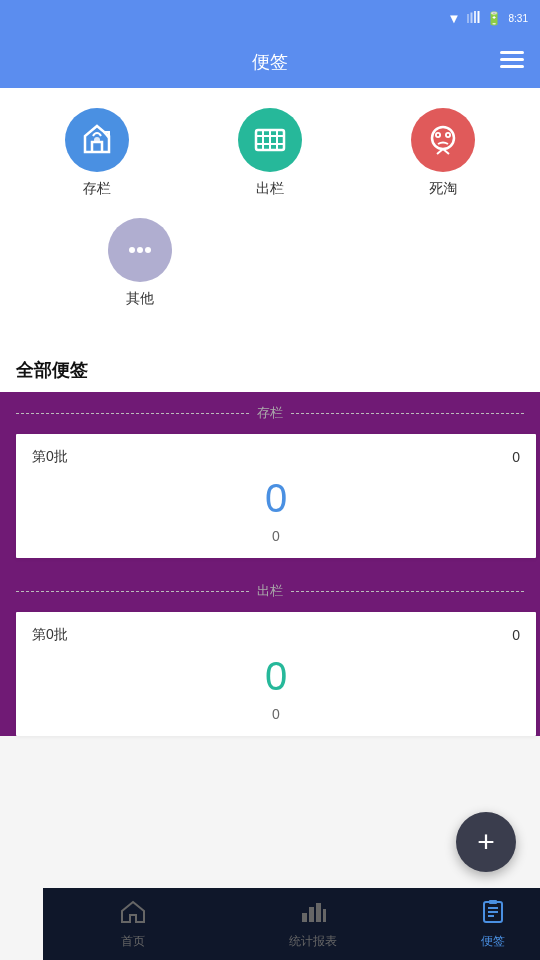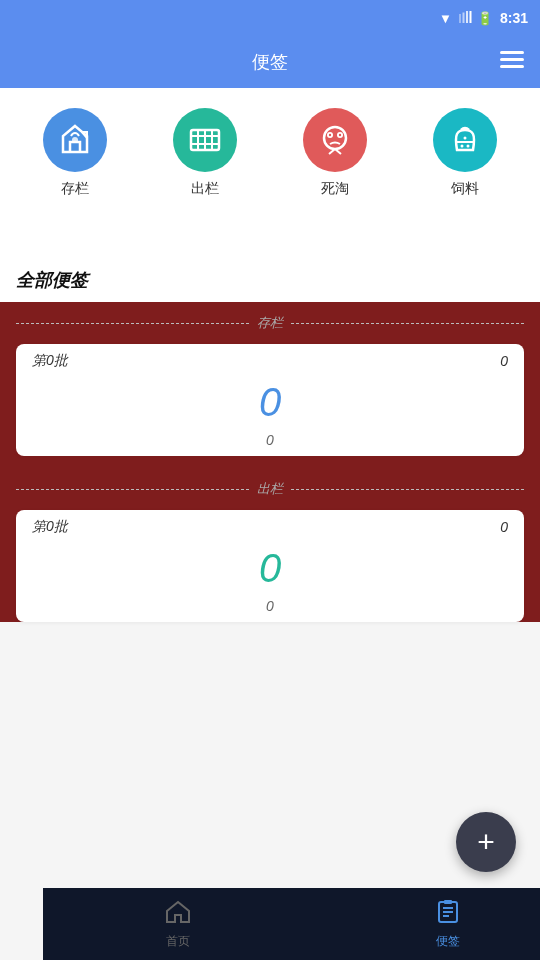--- a/index.html
+++ b/index.html
@@ -18,22 +18,22 @@
       background: #5b8def;
       height: 36px;
       display: flex;
       align-items: center;
       justify-content: flex-end;
       padding: 0 12px;
       gap: 6px;
     }
     .status-bar .time {
       color: white;
-      font-size: 14px;
-      font-weight: 700;
+      font-size: 10px;
+      font-weight: 400;
     }
     .status-icon {
       color: white;
       font-size: 13px;
     }
 
     
     .header {
       background: #5b8def;
       height: 52px;
@@ -123,23 +123,23 @@
       border-top: 1px dashed #bbb;
     }
     .sep-text {
       color: #aaa;
       font-size: 13px;
     }
 
     
     .note-card {
       background: white;
-      border-radius: 8px;
-      margin: 0 16px 12px 16px;
-      padding: 8px 16px;
+      border-radius: 1px;
+      margin: 0 4px 12px 16px;
+      padding: 14px 16px;
       box-shadow: 0 1px 4px rgba(0,0,0,0.06);
     }
     .card-header {
       display: flex;
       justify-content: space-between;
       align-items: center;
       margin-bottom: 12px;
     }
     .card-batch {
       font-size: 14px;
@@ -296,42 +296,39 @@
           <circle cx="23" cy="13" r="3" fill="white"></circle>
           <circle cx="13" cy="13" r="1.2" fill="#e05a5a"></circle>
           <circle cx="23" cy="13" r="1.2" fill="#e05a5a"></circle>
           <path d="M13 22 Q18 19 23 22" fill="none" stroke="white" stroke-width="2"></path>
           <line x1="18" y1="27" x2="12" y2="32" stroke="white" stroke-width="2"></line>
           <line x1="18" y1="27" x2="24" y2="32" stroke="white" stroke-width="2"></line>
         </svg>
       </div>
       <span class="icon-label">死淘</span>
     </div>
+  </div>
+
+  <div class="icons-row">
     <div class="icon-item">
-      <div class="icon-circle icon-cyan">
+      <div class="icon-circle icon-lavender">
         <svg class="icon-svg" viewBox="0 0 36 36">
-          <path d="M10 28 C10 28 8 16 10 12 Q12 8 18 8 Q24 8 26 12 C28 16 26 28 26 28 Z" fill="none" stroke="white" stroke-width="2.5"></path>
-          <path d="M14 8 Q18 4 22 8" fill="none" stroke="white" stroke-width="2.5"></path>
-          <line x1="10" y1="20" x2="26" y2="20" stroke="white" stroke-width="2"></line>
-          <circle cx="15" cy="24" r="1.5" fill="white"></circle>
-          <circle cx="21" cy="24" r="1.5" fill="white"></circle>
-          <circle cx="18" cy="16" r="1.5" fill="white"></circle>
+          <circle cx="10" cy="18" r="3" fill="white"></circle>
+          <circle cx="18" cy="18" r="3" fill="white"></circle>
+          <circle cx="26" cy="18" r="3" fill="white"></circle>
         </svg>
       </div>
-      <span class="icon-label">饲料</span>
-    </div>
-  </div>
-
-  <div class="icons-row">
+      <span class="icon-label">其他</span>
+    </div>
 
     <div style="width:64px;"></div>
   </div>
 </div>
 
-<div style="background:#7f1d1d;font-style:italic;">
+<div style="background:#701a75;">
   <div class="all-notes-header">
     <span>全部便签</span>
   </div>
 
   <div class="category-sep">
     <hr class="sep-line">
     <span class="sep-text">存栏</span>
     <hr class="sep-line">
   </div>
 
@@ -365,20 +362,31 @@
 </div>
 
 <div class="bottom-nav">
   <div class="nav-item">
     <span class="nav-icon">
       <svg width="26" height="24" viewBox="0 0 26 24" fill="none">
         <path d="M13 3 L24 12 L24 23 L16 23 L16 16 L10 16 L10 23 L2 23 L2 12 Z" stroke="#666" stroke-width="2" fill="none"></path>
       </svg>
     </span>
     <span class="nav-label">首页</span>
+  </div>
+  <div class="nav-item">
+    <span class="nav-icon">
+      <svg width="26" height="24" viewBox="0 0 26 24" fill="none">
+        <rect x="2" y="14" width="5" height="9" fill="#666"></rect>
+        <rect x="9" y="8" width="5" height="15" fill="#666"></rect>
+        <rect x="16" y="4" width="5" height="19" fill="#666"></rect>
+        <rect x="23" y="10" width="3" height="13" fill="#666"></rect>
+      </svg>
+    </span>
+    <span class="nav-label">统计报表</span>
   </div>
   <div class="nav-item">
     <span class="nav-icon active">
       <svg width="26" height="24" viewBox="0 0 26 24" fill="none">
         <rect x="4" y="3" width="18" height="20" rx="2" stroke="#4a90e2" stroke-width="2"></rect>
         <line x1="8" y1="9" x2="18" y2="9" stroke="#4a90e2" stroke-width="2"></line>
         <line x1="8" y1="13" x2="18" y2="13" stroke="#4a90e2" stroke-width="2"></line>
         <line x1="8" y1="17" x2="14" y2="17" stroke="#4a90e2" stroke-width="2"></line>
         <rect x="9" y="1" width="8" height="4" rx="1" fill="#4a90e2"></rect>
       </svg>

